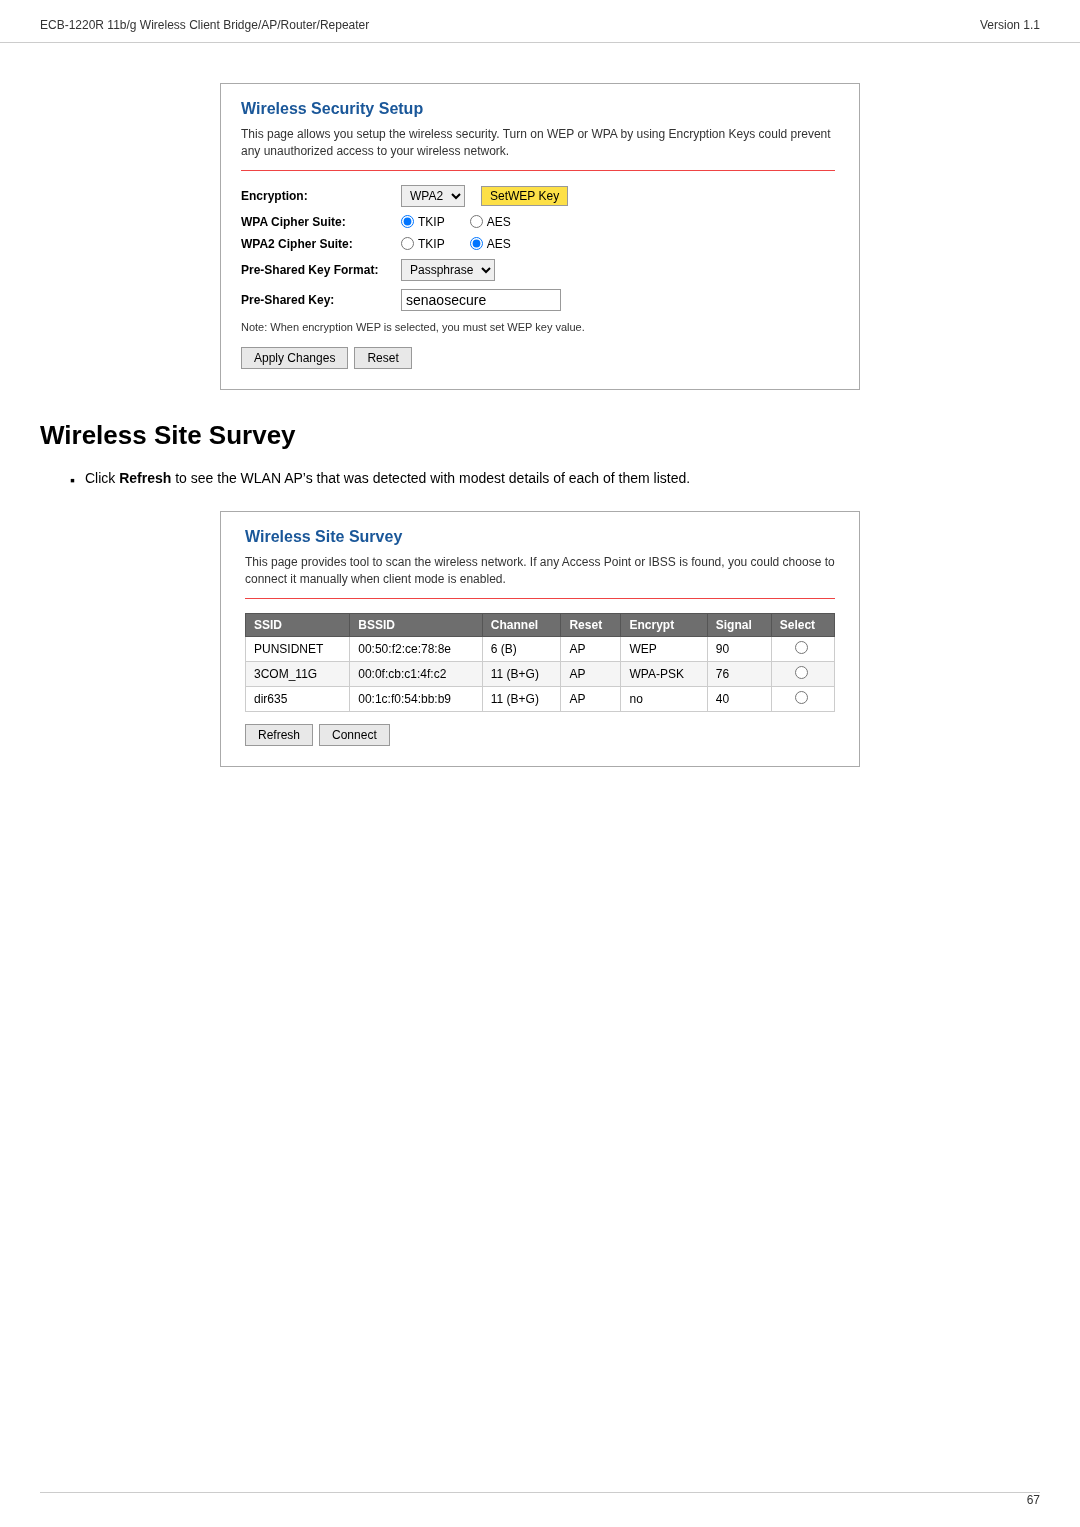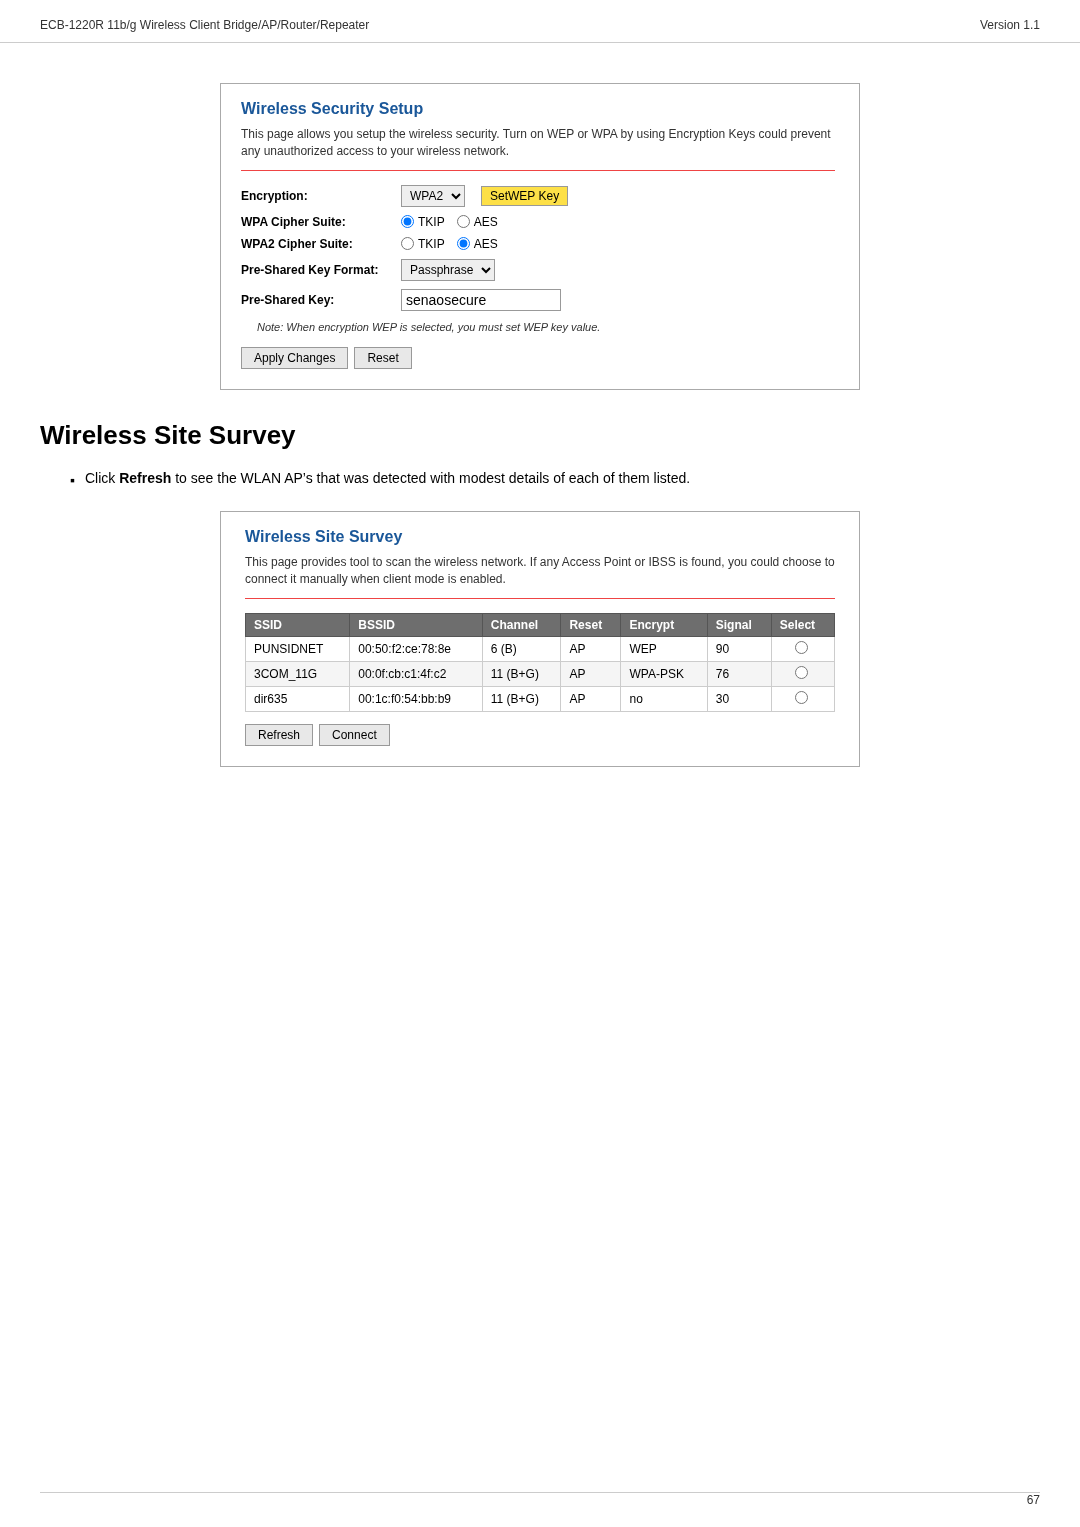--- a/index.html
+++ b/index.html
@@ -81,41 +81,40 @@
       padding: 2px 4px;
       border: 1px solid #999;
       width: 160px;
     }
     input[type="radio"] {
       margin-right: 2px;
     }
     .radio-group {
       display: flex;
       align-items: center;
-      gap: 12px;
+      gap: 25px;
     }
     .radio-item {
       display: flex;
       align-items: center;
       gap: 2px;
       font-size: 12px;
     }
     .set-wep-btn {
       background: #fde047;
       border: 1px solid #999;
       font-size: 12px;
       padding: 2px 8px;
       cursor: pointer;
       margin-left: 10px;
     }
     .note-text {
       font-size: 11px;
-      font-style: italic;
       color: #333;
-      margin: 10px 0 14px 16px;
+      margin: 10px 0 14px 0;
     }
     .btn-row {
       display: flex;
       gap: 6px;
     }
     .btn-primary {
       background: #e8e8e8;
       border: 1px solid #999;
       font-size: 12px;
       padding: 3px 12px;
@@ -317,21 +316,21 @@
       <td style="text-align:center;">
         <input type="radio" name="survey_select" style="">
       </td>
     </tr>
           <tr>
       <td>dir635</td>
       <td>00:1c:f0:54:bb:b9</td>
       <td>11 (B+G)</td>
       <td>AP</td>
       <td>no</td>
-      <td>30</td>
+      <td>40</td>
       <td style="text-align:center;">
         <input type="radio" name="survey_select" style="">
       </td>
     </tr>
         </tbody>
     </table>
 
     <div class="survey-btn-row">
       <button class="btn-primary">Refresh</button>
       <button class="btn-primary">Connect</button>

